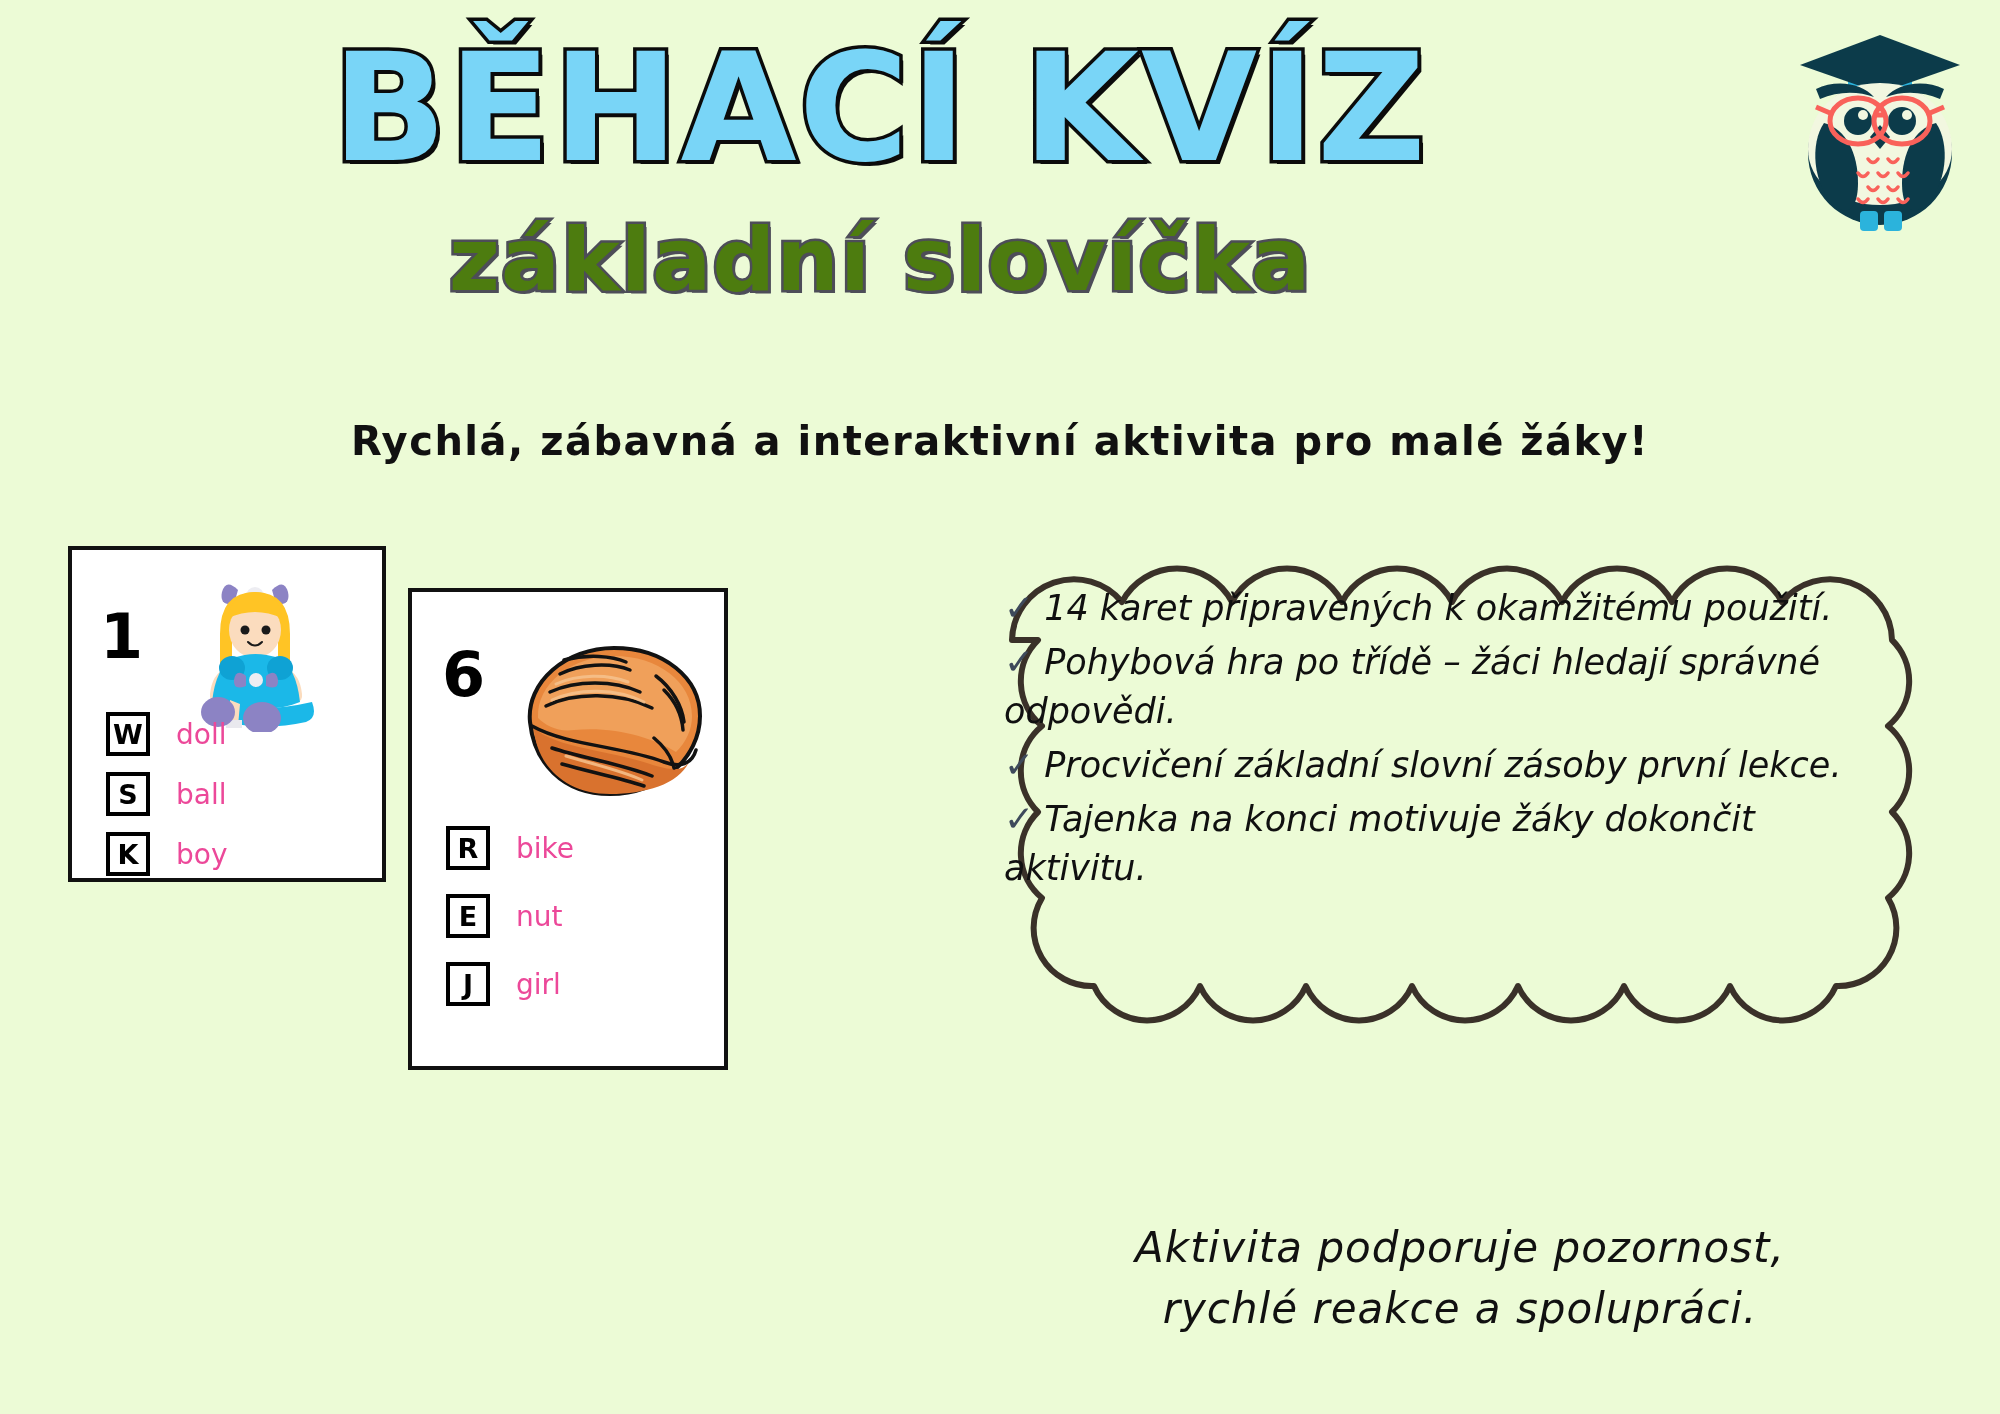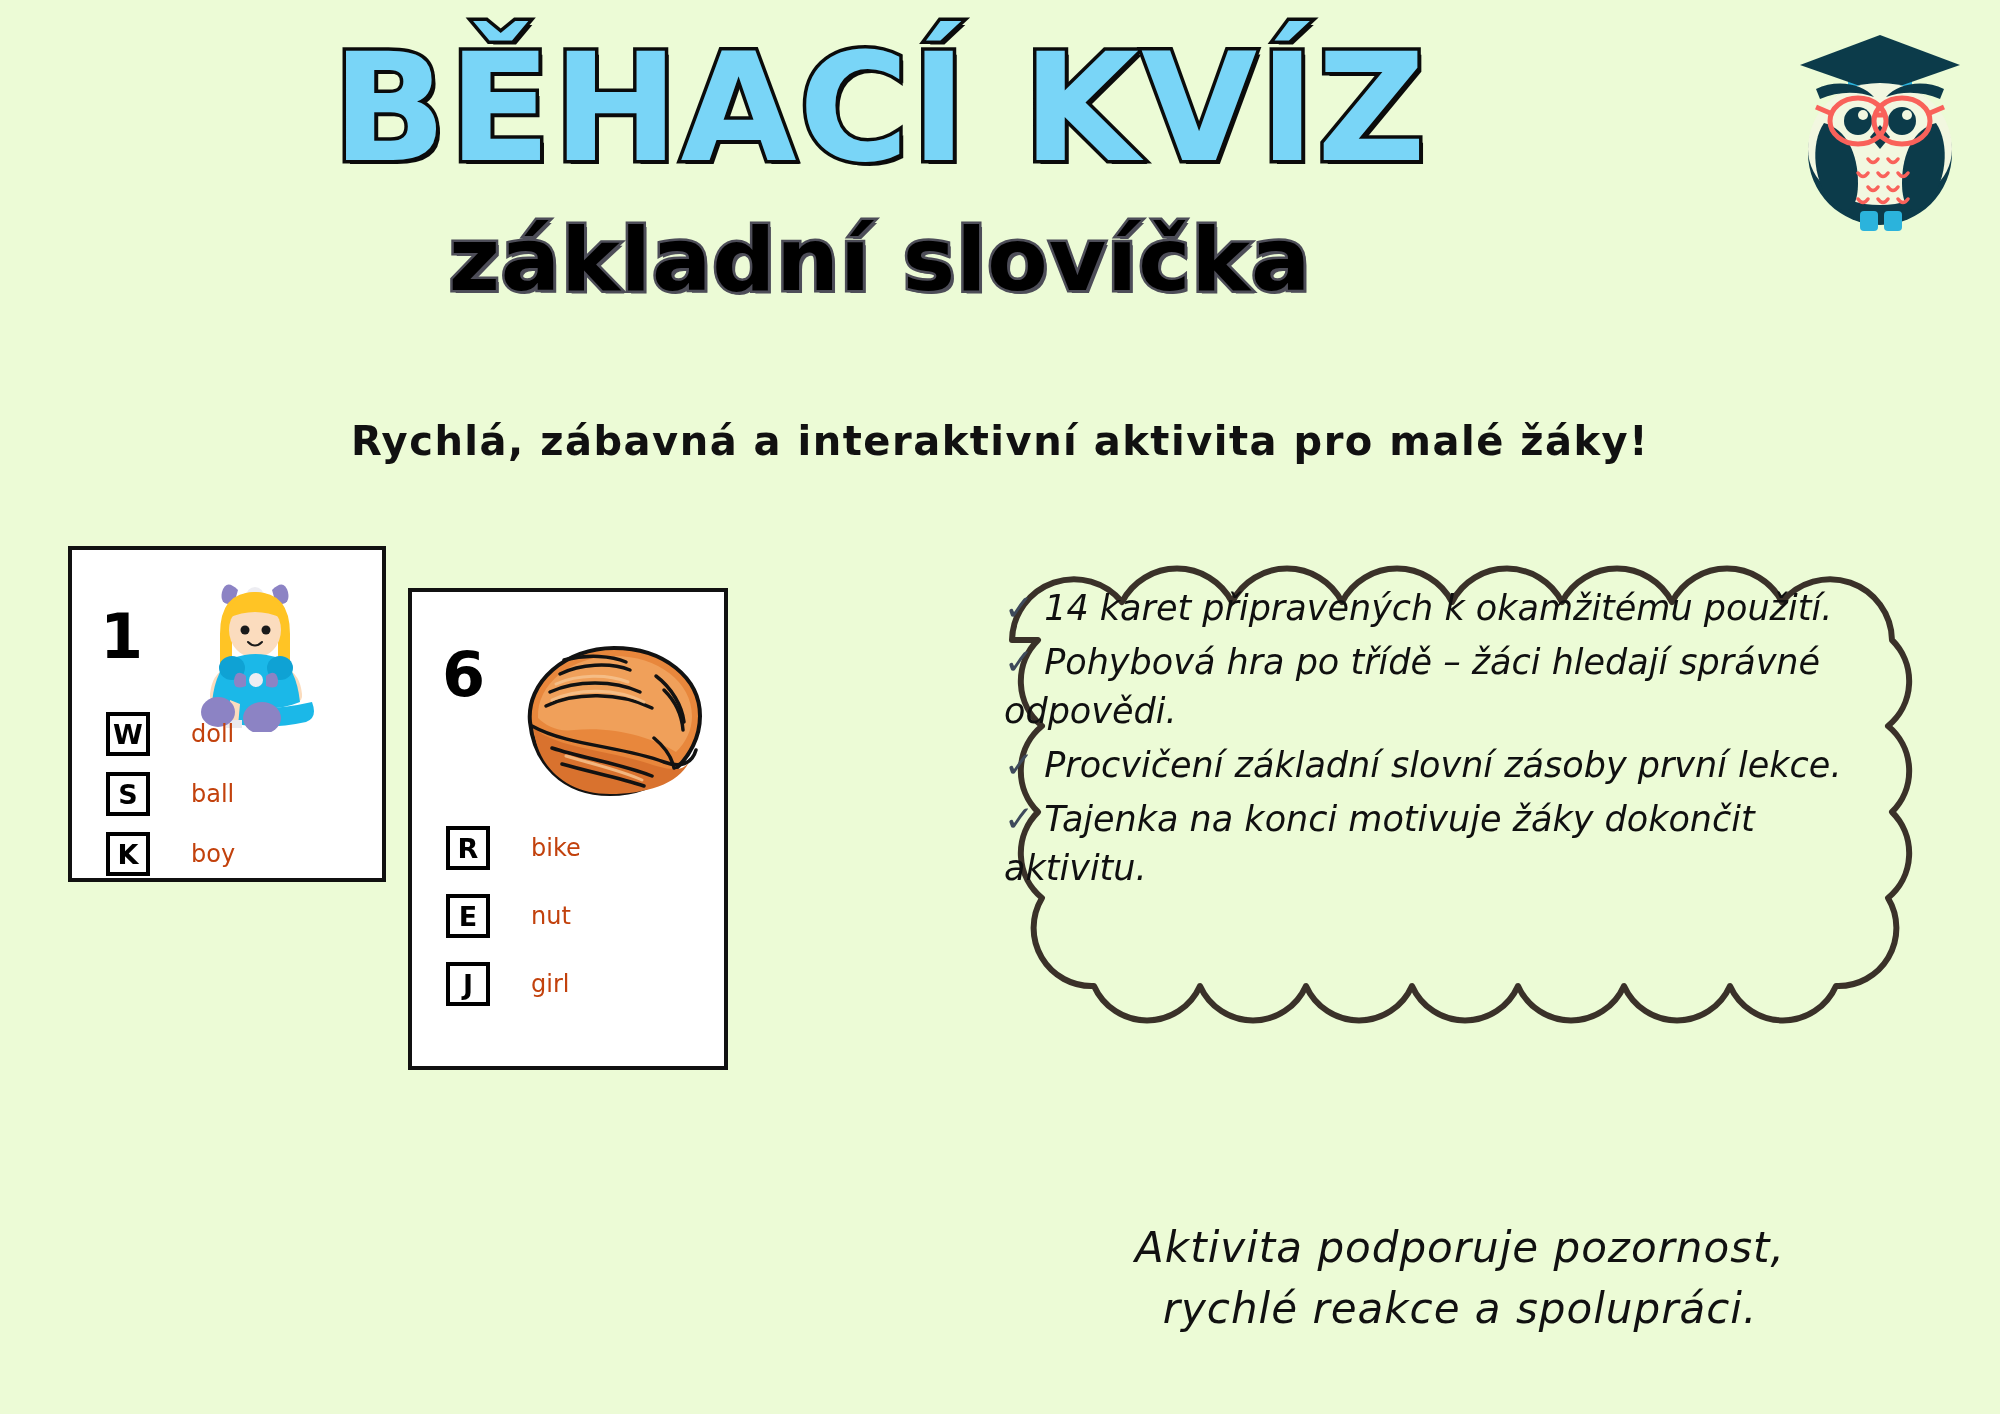--- a/index.html
+++ b/index.html
@@ -26,21 +26,21 @@
     text-shadow:4px 4px 0 #0b0b0b;
   }
   #title-sub{
     position:absolute;left:0;top:208px;width:1760px;
     text-align:center;
     font-family:"DejaVu Sans", sans-serif;
     font-weight:bold;
     font-style:normal;
     font-size:88px;
     letter-spacing:1px;
-    color:#000000;
+    color:#4d7c0f;
     -webkit-text-stroke:5px #4D4D58;
     paint-order:stroke fill;
     text-shadow:3px 3px 0 #4D4D58;
   }
   #tagline{
     position:absolute;left:0;top:418px;width:2000px;
     text-align:center;
     font-family:"DejaVu Sans", sans-serif;
     font-weight:bold;
     font-size:40px;
@@ -80,23 +80,23 @@
 
   .opt-row{display:flex;align-items:center;height:48px;margin-bottom:12px;}
   #card-2 .opt-row{margin-bottom:20px;}
   .opt-box{
     width:44px;height:44px;border:4px solid #000;box-sizing:border-box;
     display:flex;align-items:center;justify-content:center;
     font-family:"DejaVu Sans", sans-serif;font-weight:bold;font-size:27px;color:#000;
     background:#fff;
   }
   .opt-word{
-    margin-left:41px;
-    font-family:"DejaVu Sans", sans-serif;
-    font-size:24px;color:#c2410c;font-weight:400;
+    margin-left:26px;
+    font-family:"DejaVu Sans", sans-serif;
+    font-size:28px;color:#ec4899;font-weight:400;
   }
 
   
   #cloud-wrap{position:absolute;left:952px;top:520px;width:1000px;height:640px;}
   #cloud-wrap svg{position:absolute;left:0;top:0;}
   #cloud-text{
     position:absolute;left:52px;top:62px;width:900px;
     font-family:"DejaVu Sans", sans-serif;
     font-size:35px;
     line-height:1.42;

